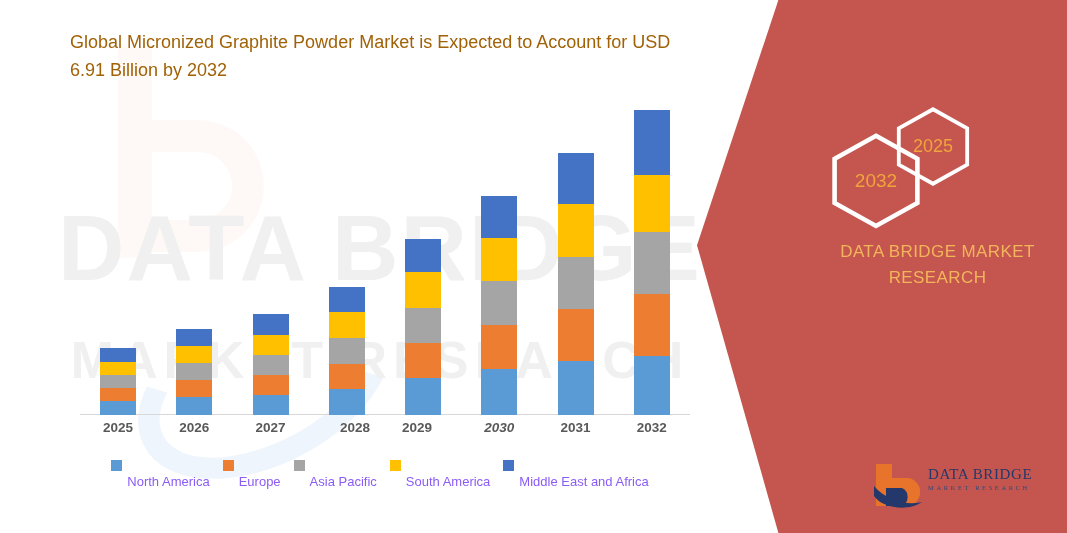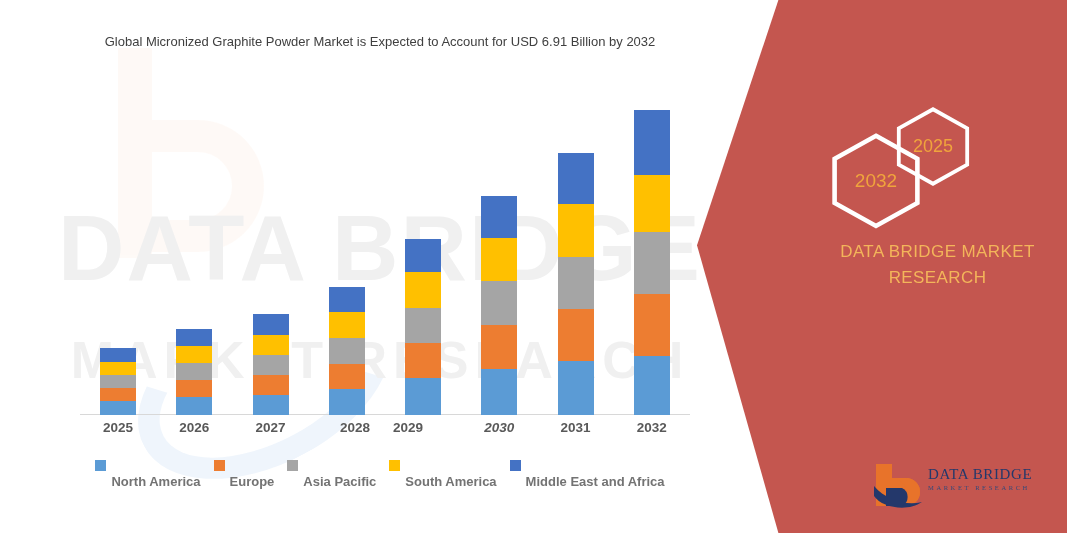--- a/index.html
+++ b/index.html
@@ -21,38 +21,38 @@
   .wm-swoosh{position:absolute;left:128px;top:300px;width:230px;height:120px;
       border:22px solid #eaf2fb;border-radius:50%;border-top-color:transparent;border-right-color:transparent;
       transform:rotate(-28deg);opacity:.75;}
 
   
   .wm-text{position:absolute;left:0;width:760px;text-align:center;color:#f0f0f0;
       font-weight:700;letter-spacing:2px;white-space:nowrap;user-select:none;}
   .wm-text.line1{top:196px;font-size:92px;}
   .wm-text.line2{top:330px;font-size:52px;letter-spacing:6px;}
 
-  #chart-title{position:absolute;left:70px;top:28px;width:620px;text-align:center;
-      color:#404040;font-size:13px;line-height:28px;font-weight:400;}
+  #chart-title{position:absolute;left:70px;top:28px;width:620px;
+      color:#a16207;font-size:18px;line-height:28px;font-weight:400;}
 
   
   #plot{position:absolute;left:80px;top:110px;width:610px;height:305px;}
   #axis-line{position:absolute;left:0;bottom:0;width:610px;height:1px;background:#d8d8d8;}
   .bar-col{position:absolute;bottom:0;width:36px;display:flex;flex-direction:column;justify-content:flex-end;}
   .seg{width:100%;}
 
   #x-labels{position:absolute;left:80px;top:420px;width:610px;height:24px;}
   .x-label{position:absolute;width:70px;text-align:center;font-size:13.5px;font-weight:700;color:#595959;top:0;}
 
   
   #legend{position:absolute;left:80px;top:455px;width:600px;height:20px;
       display:flex;align-items:center;justify-content:center;gap:13px;}
   .legend-item{display:flex;align-items:center;gap:5px;}
   .legend-swatch{width:11px;height:11px;display:inline-block;}
-  .legend-label{font-size:13px;font-weight:700;color:#737373;white-space:nowrap;margin-top:32px;}
+  .legend-label{font-size:13px;font-weight:400;color:#8b5cf6;white-space:nowrap;margin-top:32px;}
 
   
   #footer{position:absolute;left:0;top:505px;width:760px;height:26px;}
   .foot-txt{position:absolute;font-family:"Liberation Serif",serif;font-size:9.5px;color:#3b3b3b;white-space:nowrap;}
   #foot-dmca{left:84px;top:5px;}
   #foot-source{left:425px;top:5px;}
 
   
   #right-panel{position:absolute;left:0;top:0;width:1067px;height:533px;pointer-events:none;}
   #right-shape{position:absolute;right:0;top:0;width:370px;height:533px;background:#c4564f;
@@ -154,21 +154,21 @@
           <div class="seg" style="height: 62.2359px; background: rgb(237, 125, 49);"></div>
           <div class="seg" style="height: 58.7048px; background: rgb(91, 155, 213);"></div>
         </div>
       </div>
 
     <div id="x-labels">
         <div class="x-label" style="left: 3.125px;">2025</div>
         <div class="x-label" style="left: 79.375px;">2026</div>
         <div class="x-label" style="left: 155.625px;">2027</div>
         <div class="x-label" style="left: 240px;">2028</div>
-        <div class="x-label" style="left: 293px;">2029</div>
+        <div class="x-label" style="left: 302px;">2029</div>
         <div class="x-label" style="left: 384.375px; font-style: italic;">2030</div>
         <div class="x-label" style="left: 460.625px;">2031</div>
         <div class="x-label" style="left: 536.875px;">2032</div>
       </div>
 
     <div id="legend">
         <div class="legend-item">
           <span class="legend-swatch" style="background: rgb(91, 155, 213);"></span>
           <span class="legend-label">North America</span>
         </div>

